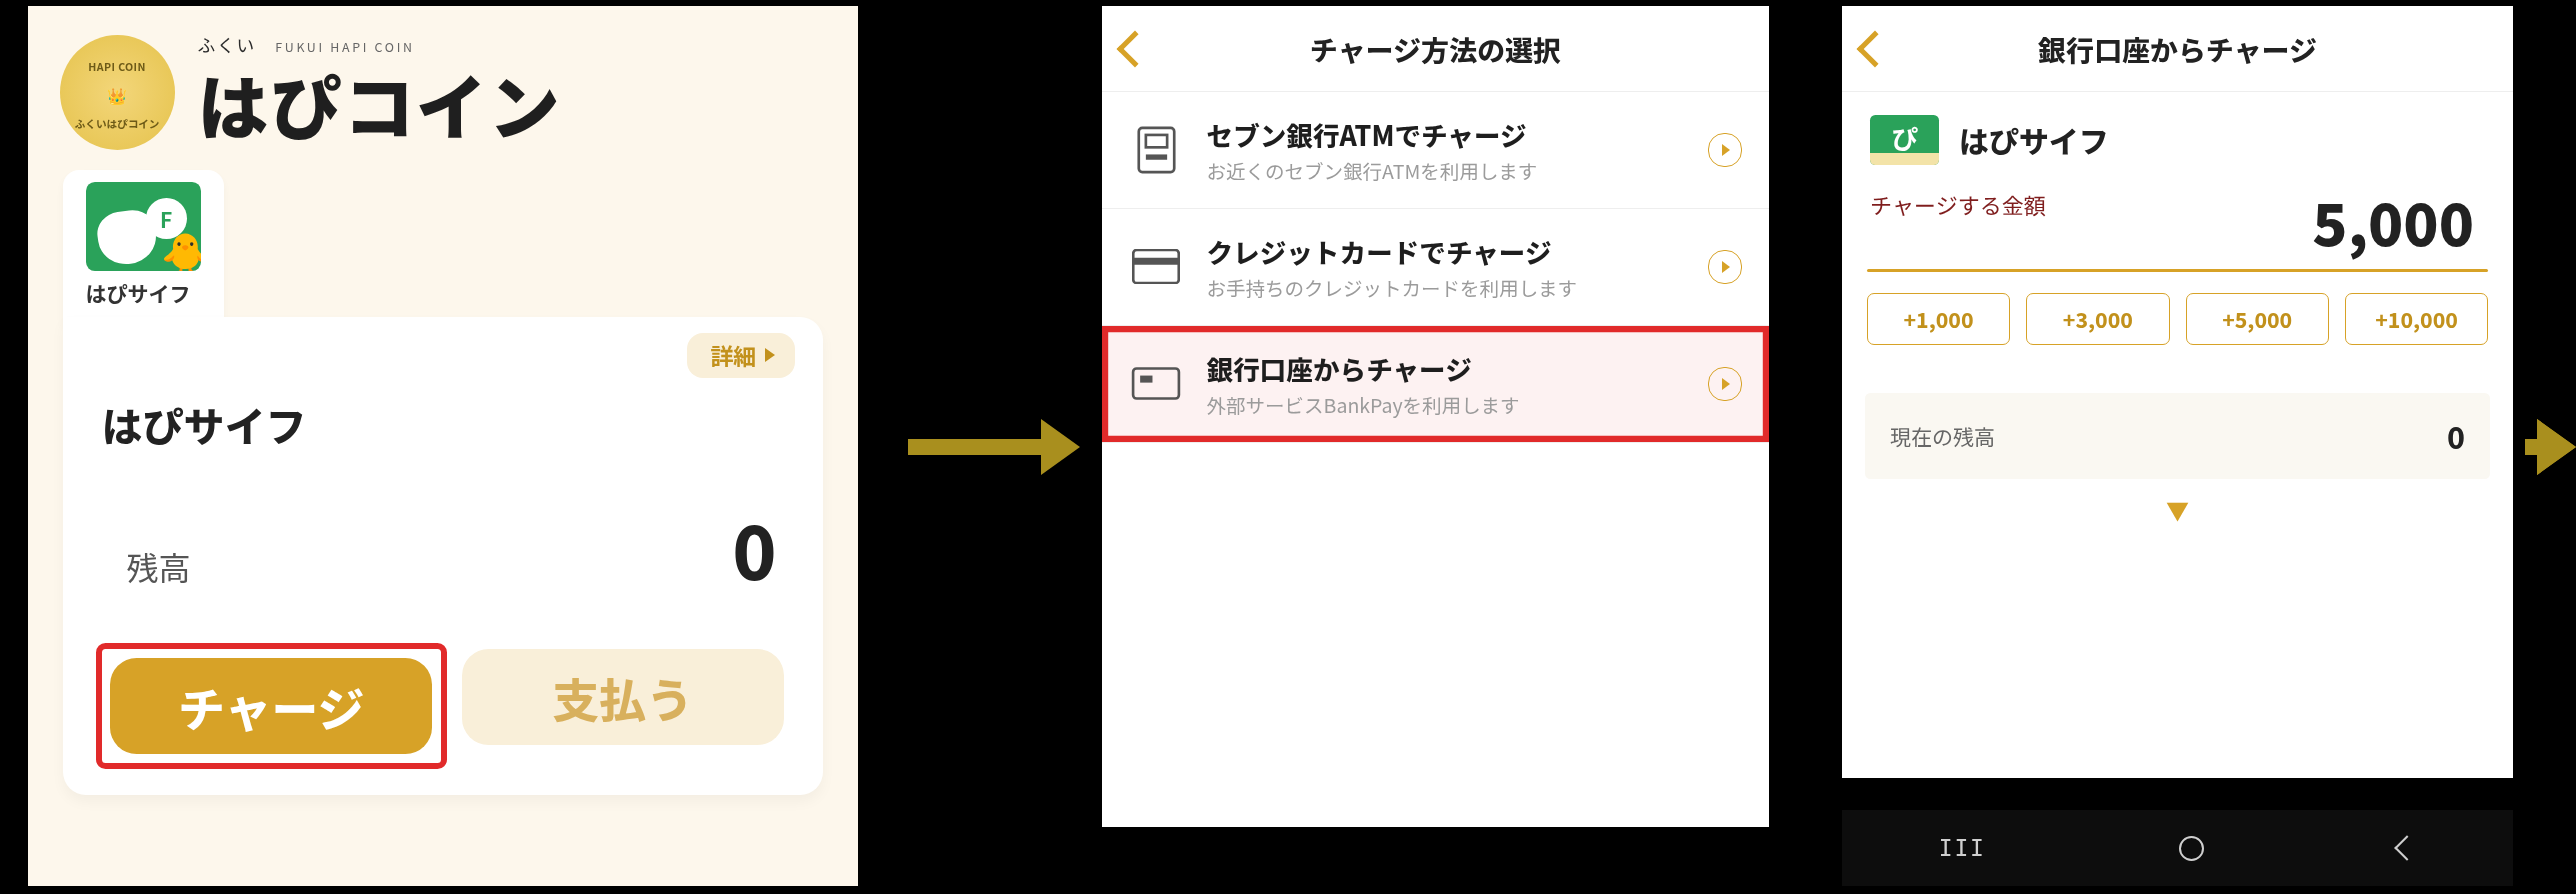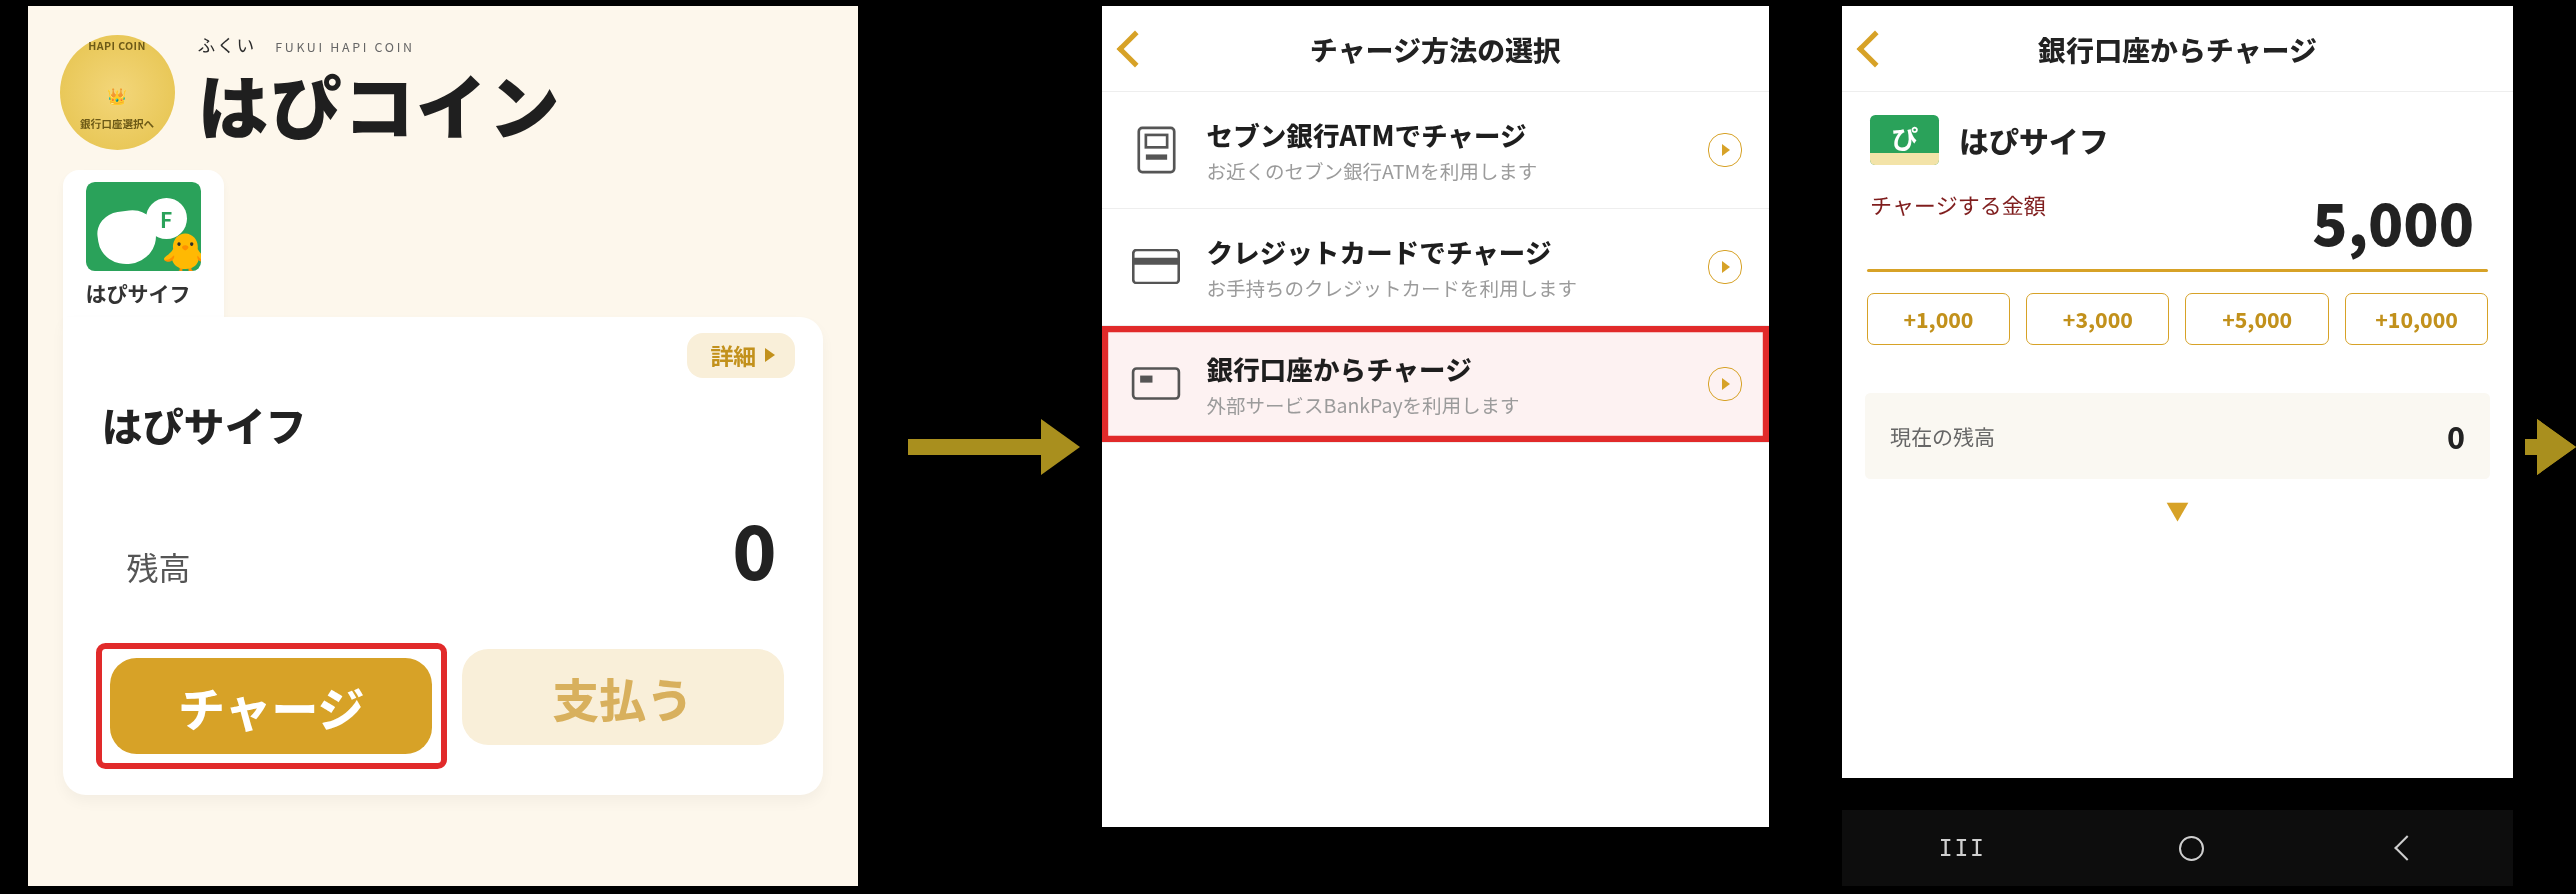--- a/index.html
+++ b/index.html
@@ -62,21 +62,21 @@
     border-radius: 58px;
     background: radial-gradient(circle at 50% 50%, #f3d67a 0%, #e9c859 70%, #e2bd42 100%);
     display: flex;
     flex-direction: column;
     align-items: center;
     justify-content: center;
     position: relative;
   }
   .hapicoin-badge .tiny {
     position: absolute;
-    top: 3px;
+    top: 24px;
     font-size: 10.6px;
     font-weight: 700;
     color: #6d5a17;
     letter-spacing: 0.4px;
   }
   .hapicoin-badge .face {
     font-size: 16px;
     color: #6d5a17;
     margin-top: 5.3px;
   }
@@ -419,21 +419,20 @@
     height: 3.5px;
     background: var(--mustard);
     margin: 5.3px 1.8px 0 1.8px;
     border-radius: 1.8px;
   }
 
   .preset-row {
     display: flex;
     gap: 16px;
     margin: 21px 1.8px 0 1.8px;
-    justify-content: flex-end;
   }
   .preset-btn {
     flex: 1;
     height: 50px;
     border: 1.8px solid var(--mustard);
     border-radius: 7px;
     color: var(--mustard-dark);
     font-weight: 800;
     font-size: 21px;
     display: flex;
@@ -518,21 +517,21 @@
 <body>
 
 <div class="stage">
 
   <div class="phone screen1">
 
     <div class="s1-header">
       <div class="hapicoin-badge">
         <span class="tiny">HAPI COIN</span>
         <span class="face">👑</span>
-        <span class="sub">銀行口座選択へ</span>
+        <span class="sub">ふくいはぴコイン</span>
       </div>
       <div class="brand-block">
         <div>
           <span class="brand-furigana">ふくい</span>
           <span class="brand-tiny">FUKUI HAPI COIN</span>
         </div>
         <div class="brand-main">
           <span>はぴコイン</span>
         </div>
       </div>

